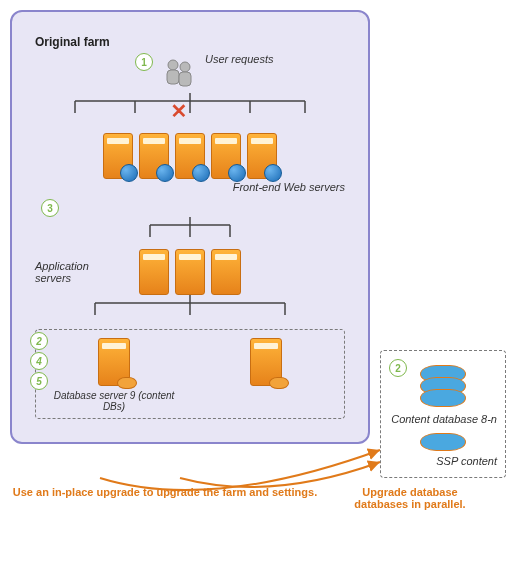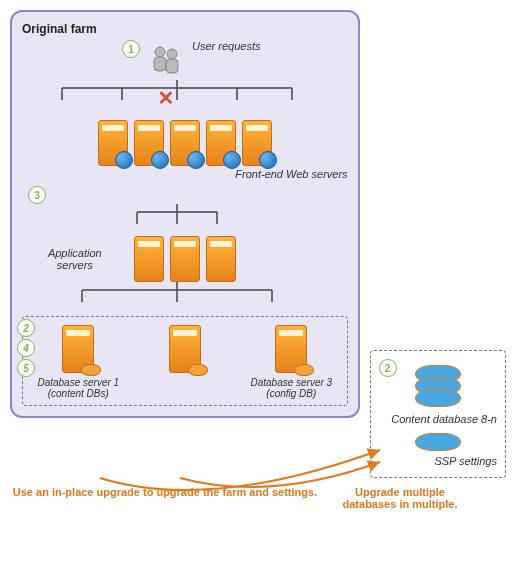--- a/index.html
+++ b/index.html
@@ -14,21 +14,21 @@
   .main-row {
     display: flex;
     align-items: flex-start;
     gap: 10px;
   }
   .farm-box {
     background: #e8e6f5;
     border: 2px solid #8a85cc;
     border-radius: 12px;
     width: 330px;
-    padding: 10px;
+    padding: 23px;
     position: relative;
   }
   .farm-title {
     font-weight: bold;
     font-size: 12px;
     color: #222;
   }
   .label-italic {
     font-style: italic;
     color: #333;
@@ -140,21 +140,21 @@
     border: 1.5px solid #e07a1a;
     border-radius: 50% / 70%;
     margin: -6px auto 0;
   }
   .cyl.single {
     margin: 8px auto 4px;
   }
   .captions {
     display: flex;
     margin-top: 8px;
-    gap: 10px;
+    gap: 20px;
   }
   .cap {
     color: #e07a1a;
     font-weight: bold;
     text-align: center;
     font-size: 11px;
   }
   .cap.left { width: 310px; }
   .cap.right { width: 140px; }
   .conn {
@@ -217,73 +217,69 @@
 
     <div style="display:flex; align-items:center; gap:8px; margin:6px 0 0 6px;">
       <span class="step-badge">3</span>
     </div>
 
     <svg width="310" height="30">
       <path class="conn" d="M155 0 v8 M115 8 h80 M115 8 v12 M155 8 v12 M195 8 v12"></path>
     </svg>
 
     <div style="display:flex; align-items:center; gap:14px; justify-content:center;">
-      <div class="label-italic" style="text-align:center; width:90px;">Application servers</div>
+      <div class="label-italic" style="text-align:left; width:90px;">Application servers</div>
       <div class="server-row" style="margin:0;">
         <div class="server"></div>
         <div class="server"></div>
         <div class="server"></div>
       </div>
       <div style="width:90px;"></div>
     </div>
 
     <svg width="310" height="26">
       <path class="conn" d="M155 0 v8 M60 8 h190 M60 8 v12 M155 8 v12 M250 8 v12"></path>
     </svg>
 
     <div class="db-group">
       <div class="db-col">
         <div class="step-stack">
           <span class="step-badge">2</span>
           <span class="step-badge">4</span>
           <span class="step-badge">5</span>
         </div>
         <div class="db-server"></div>
-        <div>Database server 1 (content DBs)</div>
+        <div>Database server 9 (content DBs)</div>
       </div>
       <div class="db-col">
         <div class="db-server"></div>
-      </div>
-      <div class="db-col">
-        <div class="db-server"></div>
-        <div>Database server 3 (config DB)</div>
       </div>
     </div>
   </div>
 
   <div class="right-box">
     <span class="step-badge" style="position:absolute; left:8px; top:8px;">2</span>
     <div style="margin-top:4px;">
       <div class="cyl" style="margin-top:0;"></div>
       <div class="cyl"></div>
       <div class="cyl"></div>
     </div>
     <div class="label-italic" style="margin-top:6px;">Content database 8-n</div>
     <div class="cyl single"></div>
-    <div class="label-italic">SSP settings</div>
+    <div class="label-italic">SSP content</div>
   </div>
 </div>
 
 <svg class="overlay" width="500" height="520">
   <defs>
     <marker id="ah" markerWidth="8" markerHeight="8" refX="6" refY="3" orient="auto">
       <path d="M0 0 L6 3 L0 6 z" fill="#e07a1a"></path>
     </marker>
   </defs>
   <path class="arrow" d="M90 468 Q 200 502 370 440"></path>
   <path class="arrow" d="M170 468 Q 260 492 370 452"></path>
 </svg>
 </div>
 
 <div class="captions">
   <div class="cap left">Use an in-place upgrade to upgrade the farm and settings.</div>
-  <div class="cap right">Upgrade multiple databases in multiple.</div>
+  <div class="cap right">Upgrade database databases in parallel.</div>
 </div>
 
 </body></html>

